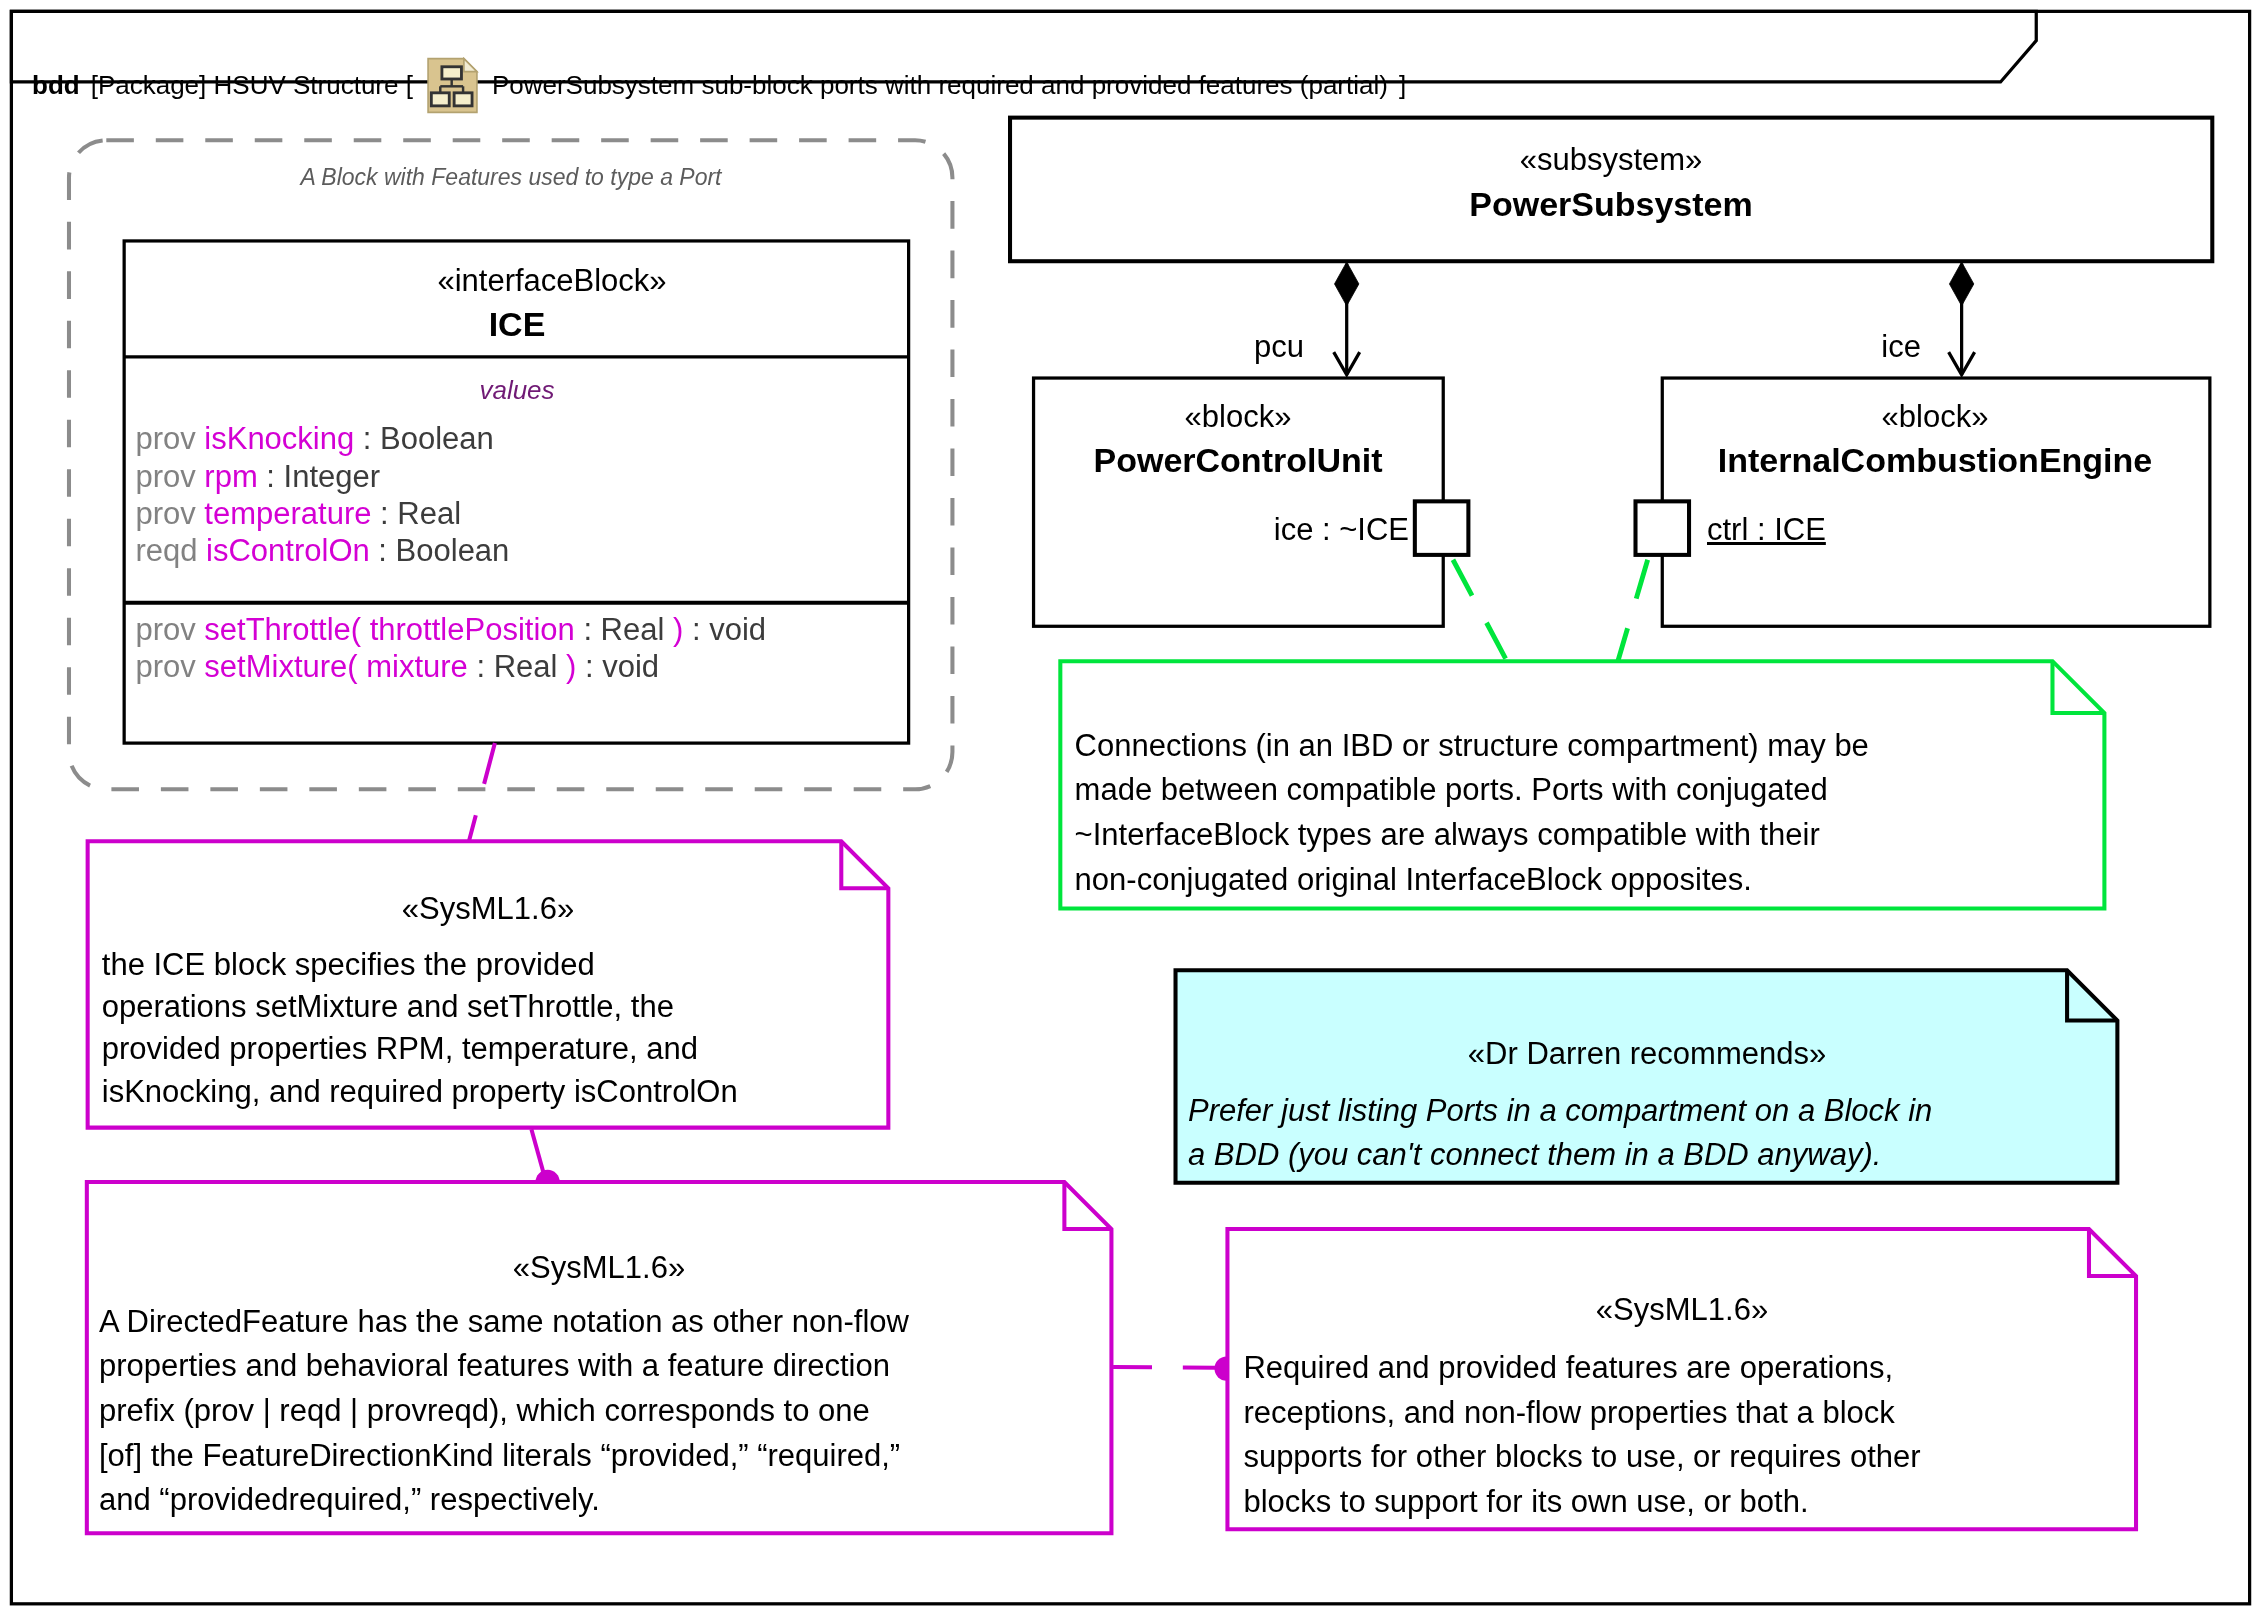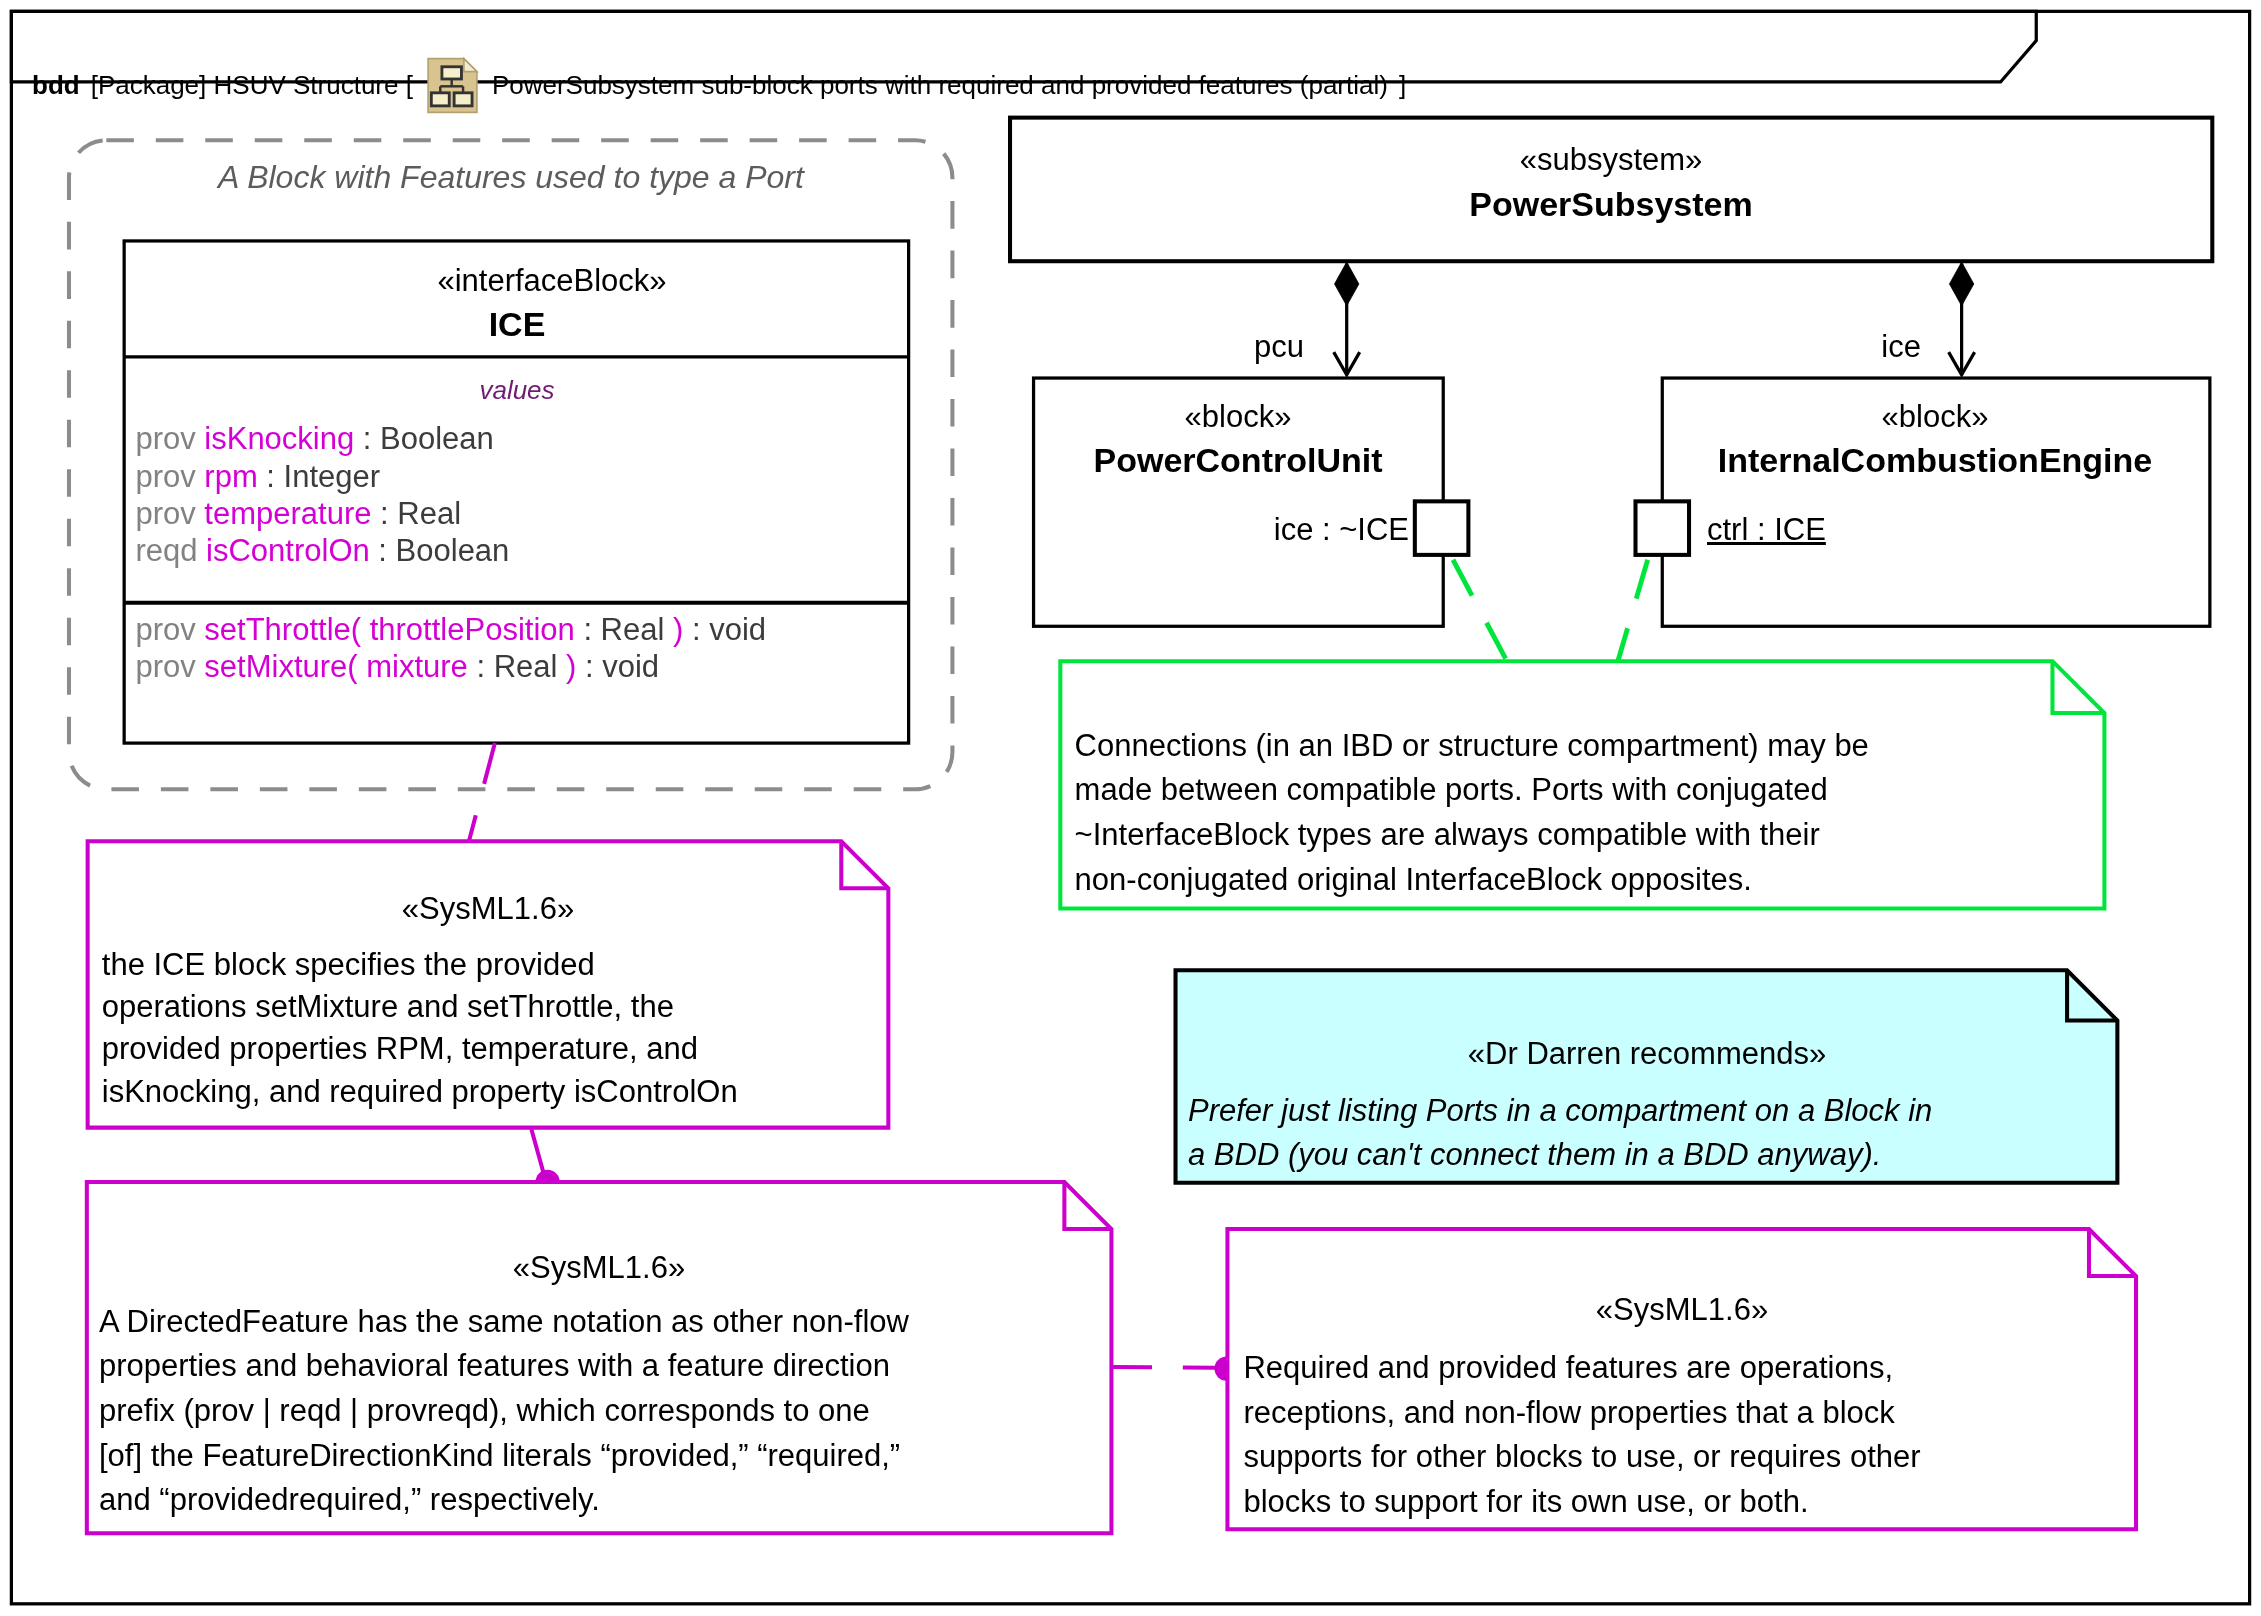--- a/index.html
+++ b/index.html
@@ -124,21 +124,21 @@
       <line x1="20" y1="36" x2="20" y2="44" stroke="#333" stroke-width="3"></line>
       <line x1="48" y1="36" x2="48" y2="44" stroke="#333" stroke-width="3"></line>
       <rect x="22" y="12" width="24" height="15" fill="#f5eecb" stroke="#333" stroke-width="3.5"></rect>
       <rect x="9" y="44" width="22" height="16" fill="#f5eecb" stroke="#333" stroke-width="3.5"></rect>
       <rect x="37" y="44" width="22" height="16" fill="#f5eecb" stroke="#333" stroke-width="3.5"></rect>
     </svg>
     <span>PowerSubsystem sub-block ports with required and provided features (partial)</span>
     <span>]</span>
   </div>
 
-  <div class="abs ctr t38 ital dkgray" style="left:511px;top:159px;font-size:32px;">A Block with Features used to type a Port</div>
+  <div class="abs ctr t38 ital dkgray" style="left:511px;top:159px;font-size:23px;">A Block with Features used to type a Port</div>
 
   <div class="abs" style="left:124px;top:241px;width:785px;height:502px;">
     <div class="abs ctr t38" style="left:393px;top:21px;margin-left:35px;">«interfaceBlock»</div>
     <div class="abs ctr name42" style="left:393px;top:63px;">ICE</div>
     <div class="abs ctr t32 ital gray" style="left:393px;top:133px;">values</div>
     <div class="abs feature-row" style="left:11.4px;top:179px;"><span class="seg-gray">prov </span><span class="seg-magenta">isKnocking</span><span class="seg-dark"> : Boolean</span></div>
     <div class="abs feature-row" style="left:11.4px;top:217px;"><span class="seg-gray">prov </span><span class="seg-magenta">rpm</span><span class="seg-dark"> : Integer</span></div>
     <div class="abs feature-row" style="left:11.4px;top:254px;"><span class="seg-gray">prov </span><span class="seg-magenta">temperature</span><span class="seg-dark"> : Real</span></div>
     <div class="abs feature-row" style="left:11.4px;top:291px;"><span class="seg-gray">reqd </span><span class="seg-magenta">isControlOn</span><span class="seg-dark"> : Boolean</span></div>
     <div class="abs feature-row" style="left:11.4px;top:370px;"><span class="seg-gray">prov </span><span class="seg-magenta">setThrottle( throttlePosition</span><span class="seg-dark"> : Real </span><span class="seg-magenta">)</span><span class="seg-dark"> : void</span></div>

